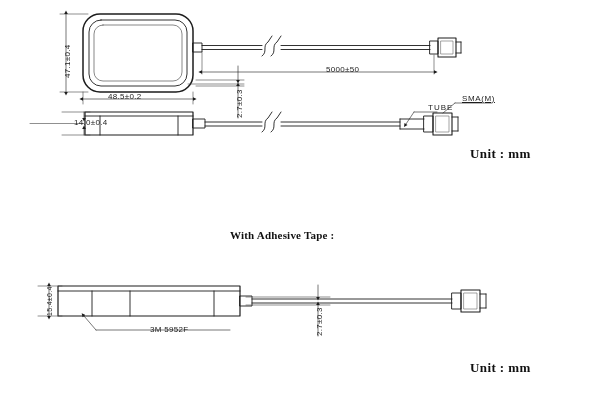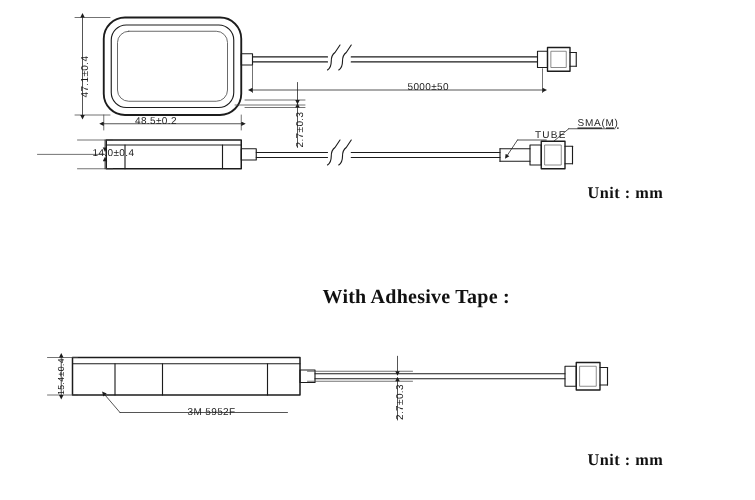--- a/index.html
+++ b/index.html
@@ -46,25 +46,24 @@
     font-family: "Liberation Serif", serif;
     font-size: 13px;
     font-weight: 700;
     color: #111;
     letter-spacing: 0.4px;
   }
   .section-title {
     position: absolute;
     white-space: nowrap;
     font-family: "Liberation Serif", serif;
-    font-size: 16px;
+    font-size: 11px;
     font-weight: 700;
     color: #111;
     letter-spacing: 0.2px;
-    margin-left: 28px;
   }
 </style>
 </head>
 <body>
 
 <div class="stage">
 
   <svg class="drawing" viewBox="0 0 604 400">
     <defs>
       <marker id="arrowStart" markerWidth="7" markerHeight="7" refX="6" refY="3" orient="auto">

